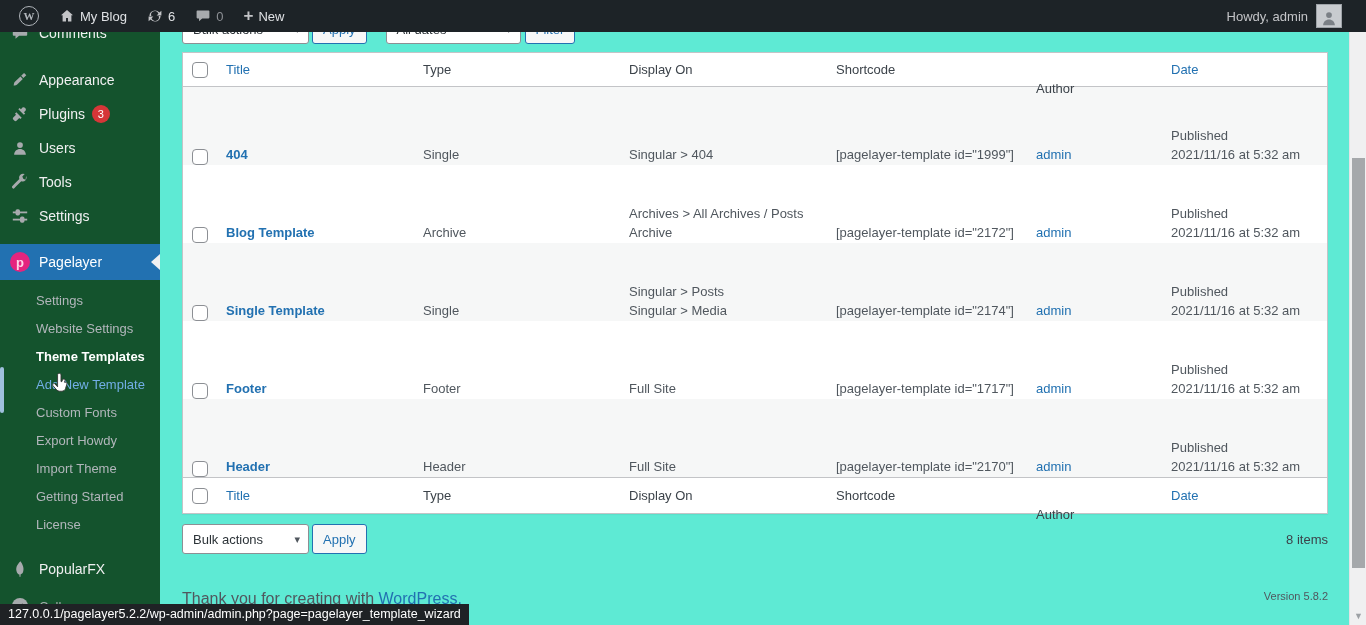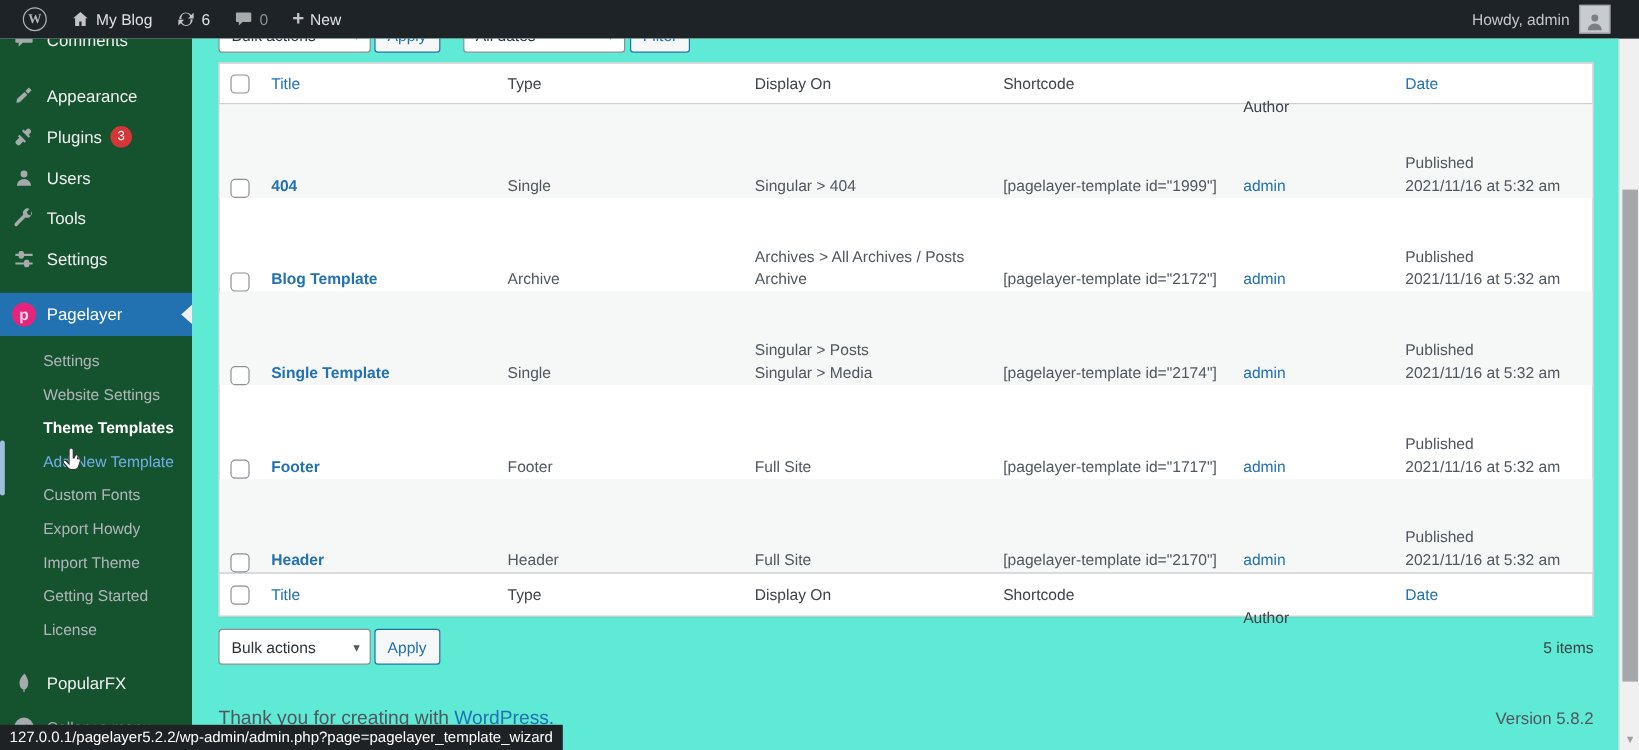--- a/index.html
+++ b/index.html
@@ -62,21 +62,21 @@
   a.link { color:#2271b1; text-decoration:none; cursor:pointer; }
   .row-title { font-weight:bold; font-size:13px; }
   .head-label { color:#3c434a; font-size:13px; }
   .date-line { color:#50575e; }
 
   
   .tablenav-bottom { margin-top:10px; display:flex; align-items:center; }
   .items-count { margin-left:auto; color:#3c434a; font-size:13px; }
   .footer-row { margin-top:36px; display:flex; align-items:flex-start; }
   .thank-you { color:#50575e; font-size:16px; }
-  .version { margin-left:auto; color:#50575e; font-size:14px; }
+  .version { margin-left:auto; color:#50575e; font-size:11px; }
 
   
   .scrollbar { position:absolute; right:0; top:0; width:17px; height:625px; z-index:40; background:#f0f0f1; border-left:1px solid #e2e3e5; }
   .sb-topdark { position:absolute; top:0; left:-1px; width:18px; height:32px; background:#1d2327; }
   .sb-arrow { position:absolute; left:0; width:17px; text-align:center; font-size:9px; color:#9da1a5; }
   .sb-up { top:4px; }
   .sb-down { bottom:4px; }
   .sb-thumb { position:absolute; left:2px; top:158px; width:13px; height:410px; background:#a5a8ab; }
 
   
@@ -355,21 +355,21 @@
       <div class="c-date"><a class="link">Date</a></div>
     </div>
   </div>
 
   <div class="tablenav-bottom">
     <div class="wp-select w-bulk">
       <span>Bulk actions</span>
       <span class="chev">▾</span>
     </div>
     <div class="btn-secondary">Apply</div>
-    <div class="items-count">5 items</div>
+    <div class="items-count">8 items</div>
   </div>
 
   <div class="footer-row">
     <div class="thank-you">
       <span>Thank you for creating with </span><a class="link">WordPress.</a>
     </div>
     <div class="version">Version 5.8.2</div>
   </div>
 </div>
 

